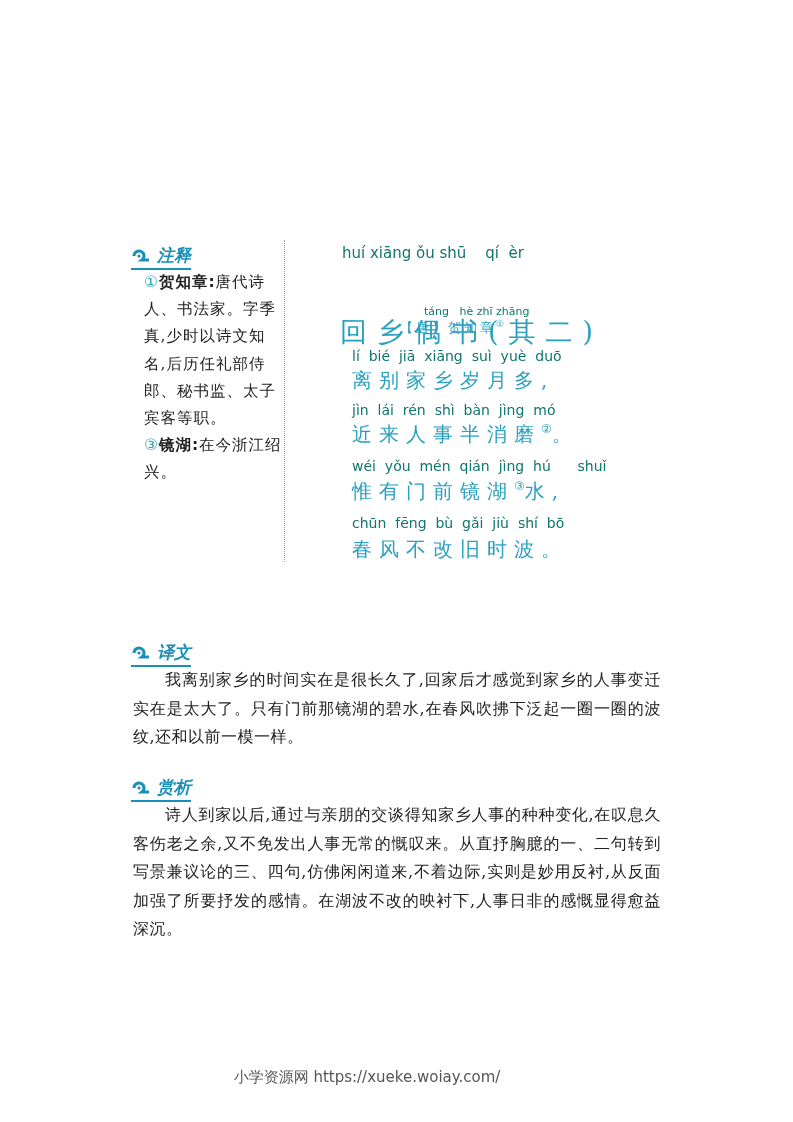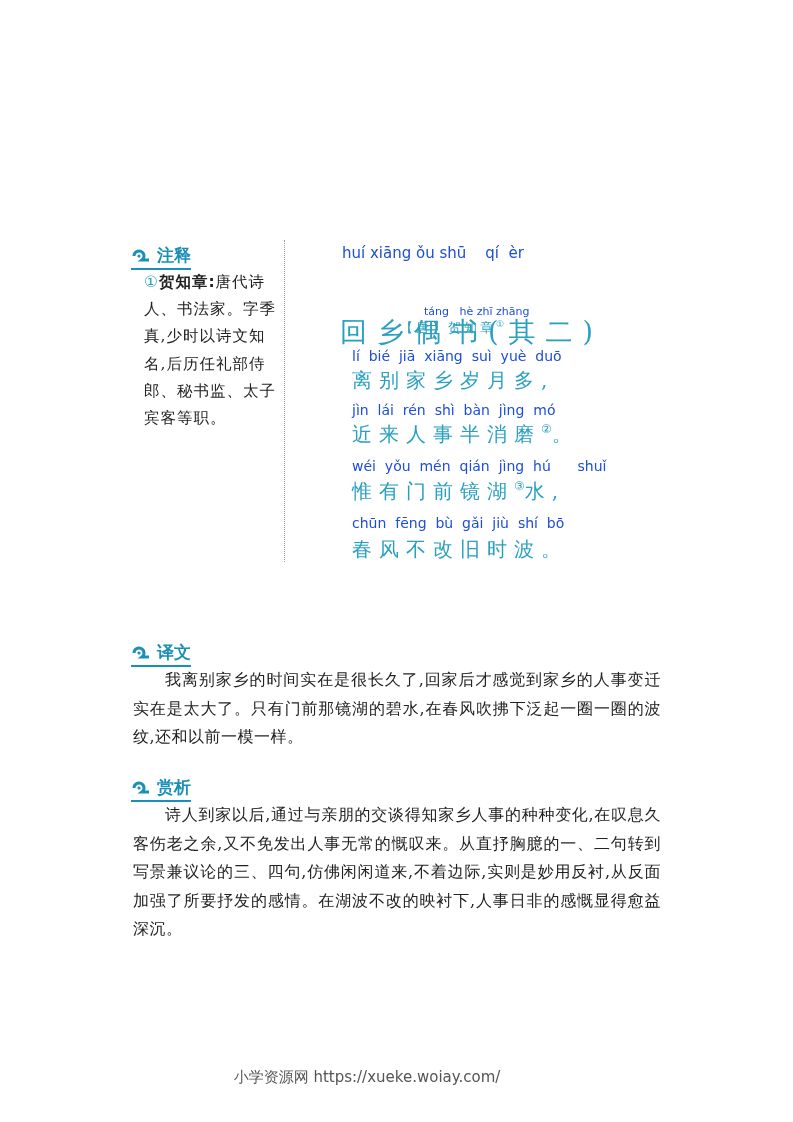--- a/index.html
+++ b/index.html
@@ -1,36 +1,36 @@
 <!DOCTYPE html>
 <html><head>
 <meta charset="utf-8">
 <style>
   html, body { margin: 0; padding: 0; background: #ffffff; }
   body { width: 793px; height: 1122px; position: relative; overflow: hidden;
          font-family: "DejaVu Serif", "Liberation Serif", serif; color: #222; }
 
   .sec-head { position: absolute; display: flex; align-items: center; gap: 6px;
               color: #1a8fb8; font-family: "DejaVu Sans", sans-serif; font-weight: bold;
-              font-size: 17px; border-bottom: 2px solid #1a8fb8; padding-bottom: 1px; }
+              font-size: 17px; border-bottom: 2px solid #1a8fb8; padding-bottom: 1px; font-style: italic; }
   .sec-head svg { width: 20px; height: 16px; }
 
   
   .notes { position: absolute; left: 144px; top: 269px; width: 142px;
            font-size: 15.5px; line-height: 27.2px; letter-spacing: 1px; }
   .notes .num { color: #2aa0c0; font-family: "DejaVu Sans", sans-serif; }
   .notes b { font-family: "DejaVu Sans", sans-serif; font-weight: bold; }
   .notes p { margin: 0; }
 
   .divider { position: absolute; left: 284px; top: 240px; height: 322px;
              border-left: 1px dotted #9a9a9a; }
 
   
   .poem { position: absolute; left: 330px; top: 240px; width: 300px; color: #2aa0c0; }
-  .py { font-family: "DejaVu Sans", sans-serif; font-size: 14.5px; color: #1d4ed8;
+  .py { font-family: "DejaVu Sans", sans-serif; font-size: 14.5px; color: #0f766e;
         white-space: pre; }
   .hz { font-family: "DejaVu Serif", serif; white-space: pre; }
   .title-py { position: absolute; left: 12px; top: 4px; font-size: 15px; }
   .title-hz { position: absolute; left: 10px; top: 26px; font-size: 27px; letter-spacing: 10px; margin-top: 48px; }
   .author-py { position: absolute; left: 94px; top: 65px; font-size: 11px; }
   .author-hz { position: absolute; left: 70px; top: 79px; font-size: 13px; letter-spacing: 3px; }
   .author-hz sup { font-size: 9px; }
   .line-py { position: absolute; left: 22px; font-size: 14px; }
   .line-hz { position: absolute; left: 22px; font-size: 20px; letter-spacing: 7px; }
   .line-hz sup { font-size: 12px; letter-spacing: 0; }
@@ -49,20 +49,21 @@
 <div class="sec-head" style="left:131px; top:244px;">
   <svg viewBox="0 0 20 16">
       <path d="M3 8 a5 5 0 1 1 8 4 l7 0" fill="none" stroke="#1a8fb8" stroke-width="3"></path>
       <circle cx="8" cy="8" r="1.6" fill="#1a8fb8"></circle>
     </svg>
   <span>注释</span>
 </div>
 
 <div class="notes">
   <p><span class="num">①</span><b>贺知章</b><b>:</b><span>唐代诗人、书法家。字季真,少时以诗文知名,后历任礼部侍郎、秘书监、太子宾客等职。</span></p>
+  <p><span class="num">③</span><b>镜湖</b><b>:</b><span>在今浙江绍兴。</span></p>
 </div>
 
 <div class="divider"></div>
 
 <div class="poem">
   <div class="py title-py">huí xiāng ǒu shū    qí  èr</div>
   <div class="hz title-hz">回乡偶书(其二)</div>
   <div class="py author-py">táng   hè zhī zhāng</div>
   <div class="hz author-hz"><span>【唐】贺知章</span><sup>①</sup></div>
 

